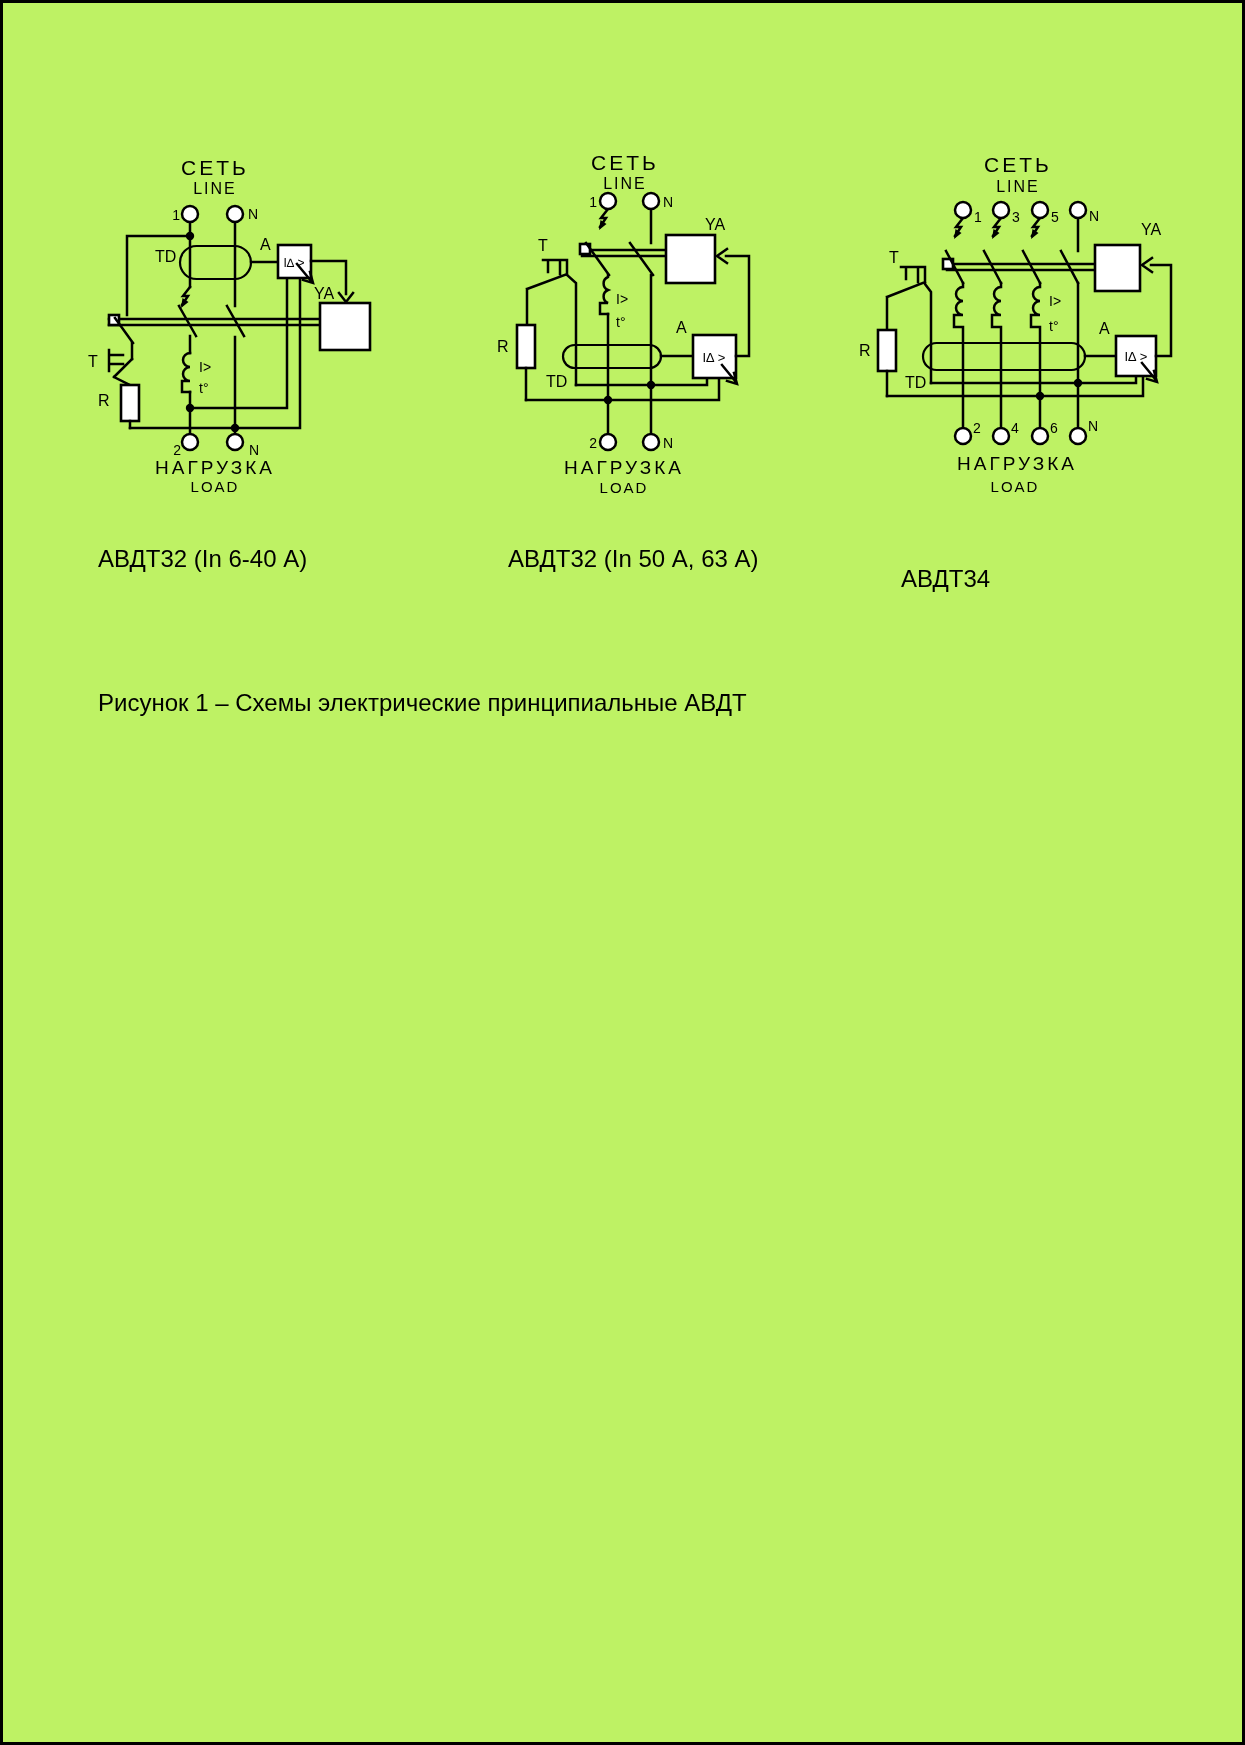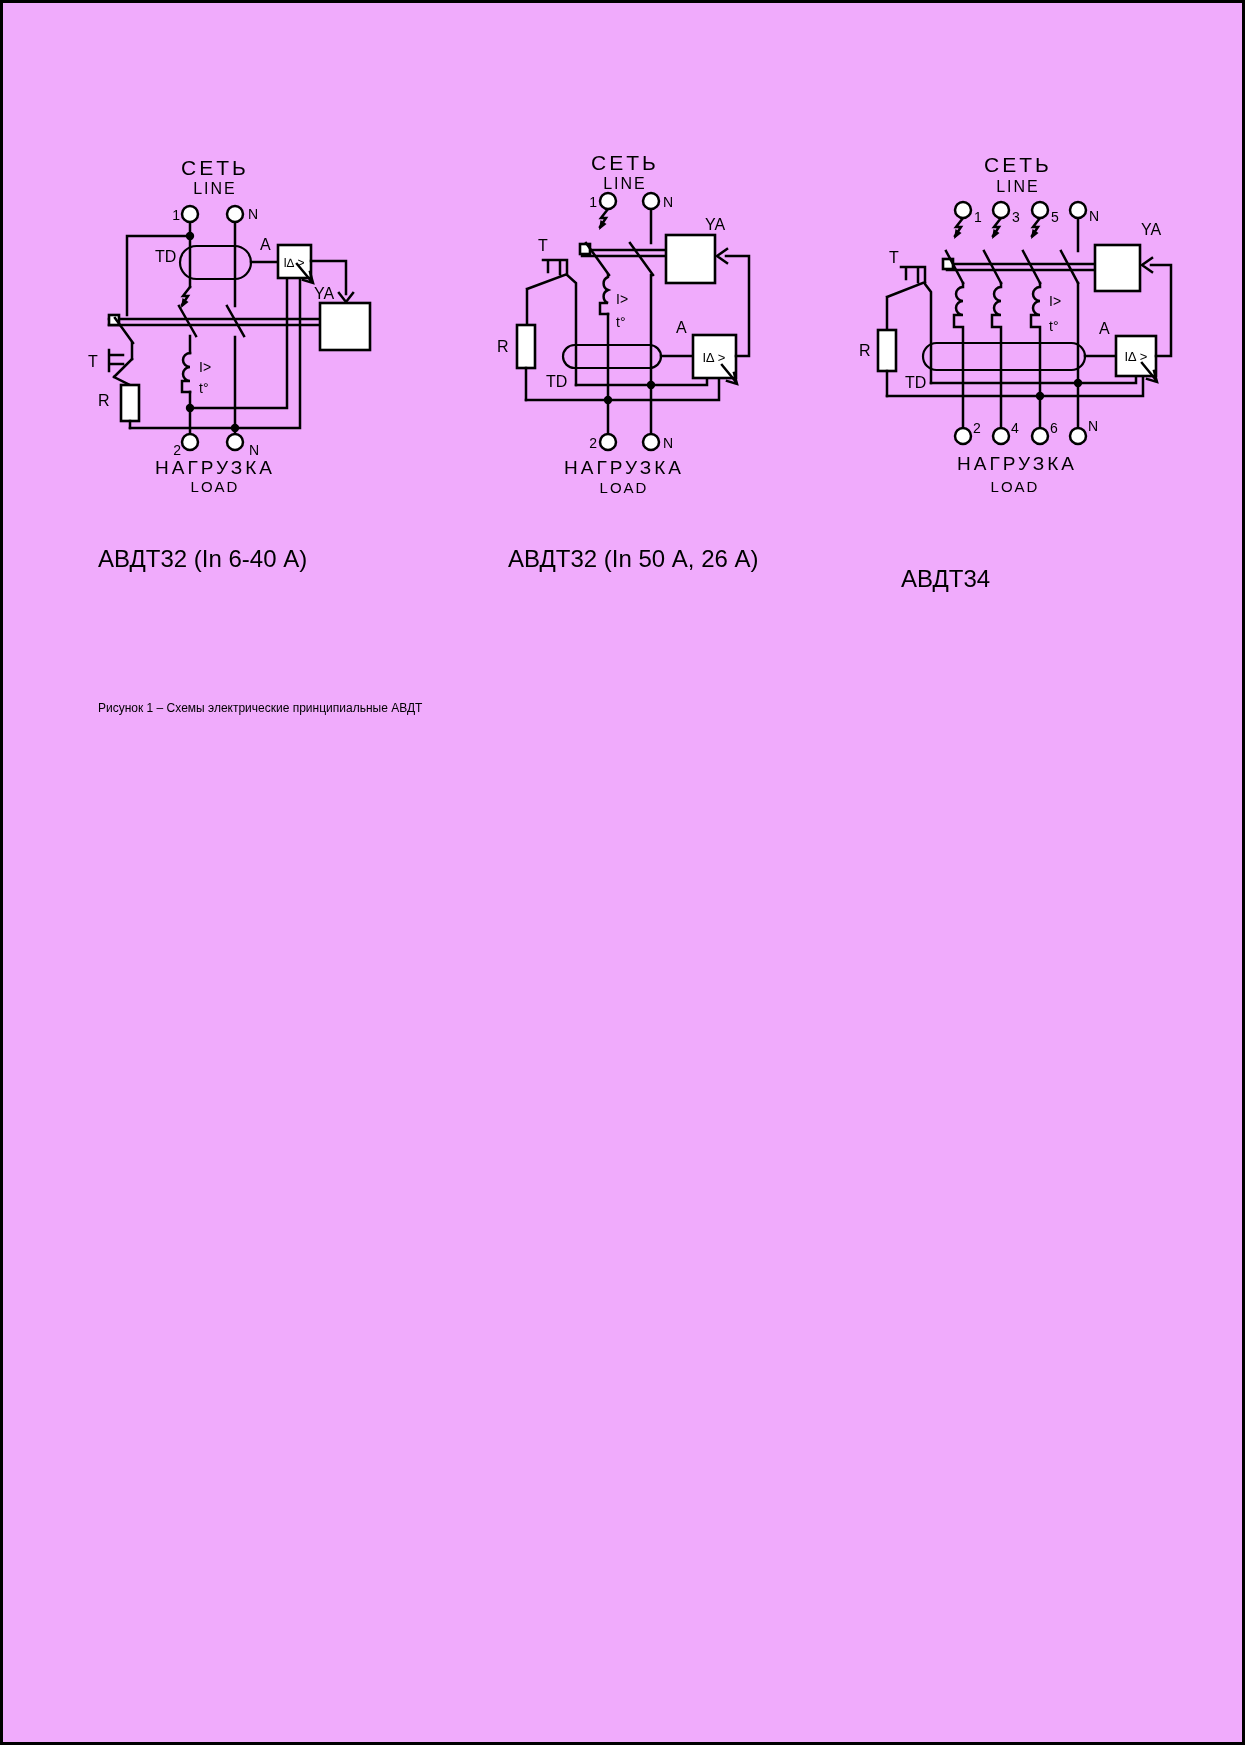--- a/index.html
+++ b/index.html
@@ -1,30 +1,30 @@
 <!DOCTYPE html>
 <html><head>
 <meta charset="utf-8">
 <style>
   html,body{margin:0;padding:0;background:#fff;}
   .page{
-    position:relative;width:1245px;height:1745px;background:#f0abfc;
+    position:relative;width:1245px;height:1745px;background:#bef264;
     border:3px solid #000;box-sizing:border-box;
     font-family:"Liberation Sans",sans-serif;color:#000;overflow:hidden;
   }
   svg{position:absolute;overflow:visible;}
   svg text{fill:#000;font-family:"Liberation Sans",sans-serif;}
   .wire{fill:none;stroke:#000;stroke-width:2.5;stroke-linecap:square;stroke-linejoin:miter;}
   .thin{fill:none;stroke:#000;stroke-width:2.2;}
   .box{fill:#fff;stroke:#000;stroke-width:2.6;}
   .term{fill:#fff;stroke:#000;stroke-width:2.5;}
   .dot{fill:#000;stroke:none;}
   .fillb{fill:#000;stroke:none;}
   .caption-label{position:absolute;font-size:24px;white-space:nowrap;letter-spacing:0px;}
-  .figure-caption{position:absolute;font-size:12px;white-space:nowrap;margin-top:12px;}
+  .figure-caption{position:absolute;font-size:24px;white-space:nowrap;}
 </style>
 </head>
 <body>
 
 <div class="page">
 
   <svg style="left:80px;top:135px" width="300" height="370" viewBox="80 135 300 370">
 
     <text x="212" y="172" font-size="21" letter-spacing="3" text-anchor="middle">СЕТЬ</text>
     <text x="212" y="191" font-size="16" letter-spacing="2" text-anchor="middle">LINE</text>
@@ -226,18 +226,18 @@
     <circle class="term" cx="1075" cy="433" r="8"></circle>
     <text x="970" y="430" font-size="14">2</text>
     <text x="1008" y="430" font-size="14">4</text>
     <text x="1047" y="430" font-size="14">6</text>
     <text x="1085" y="428" font-size="14">N</text>
     <text x="1014" y="467" font-size="19" letter-spacing="3" text-anchor="middle">НАГРУЗКА</text>
     <text x="1012" y="489" font-size="15" letter-spacing="2" text-anchor="middle">LOAD</text>
   </svg>
 
   <div class="caption-label" style="left:95px;top:542px">АВДТ32 (In 6-40 А)</div>
-  <div class="caption-label" style="left:505px;top:542px">АВДТ32 (In 50 А, 26 А)</div>
+  <div class="caption-label" style="left:505px;top:542px">АВДТ32 (In 50 А, 63 А)</div>
   <div class="caption-label" style="left:898px;top:562px">АВДТ34</div>
 
   <div class="figure-caption" style="left:95px;top:686px">Рисунок 1 – Схемы электрические принципиальные АВДТ</div>
 
 </div>
 
 </body></html>

